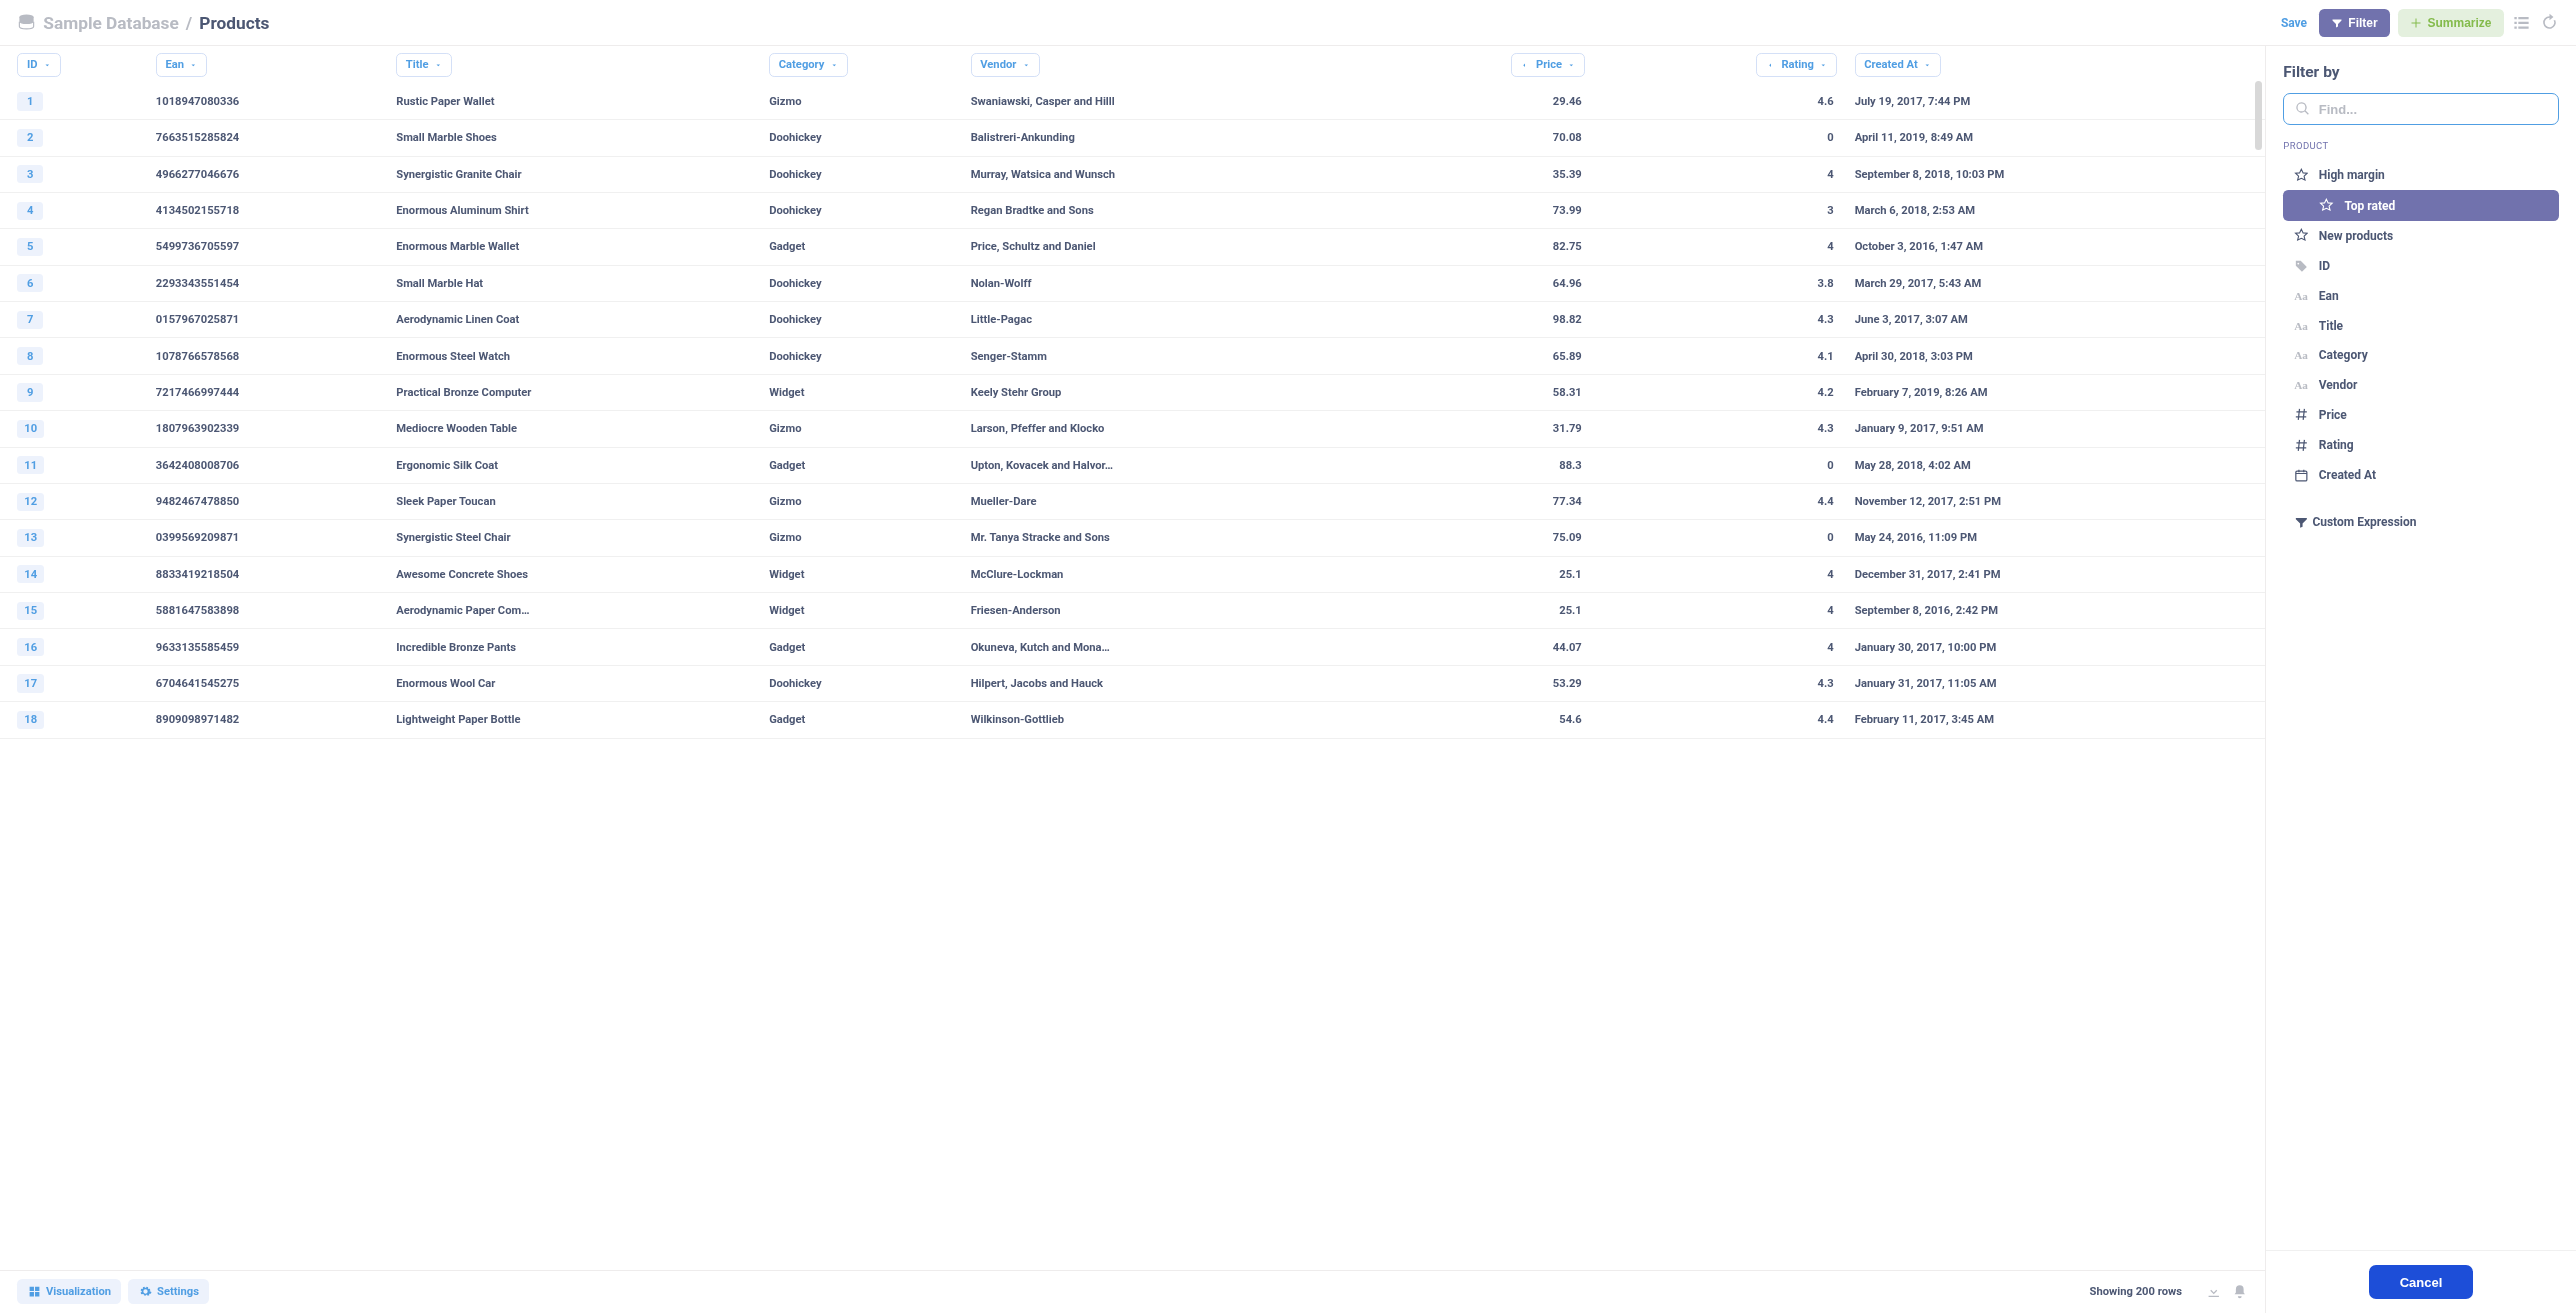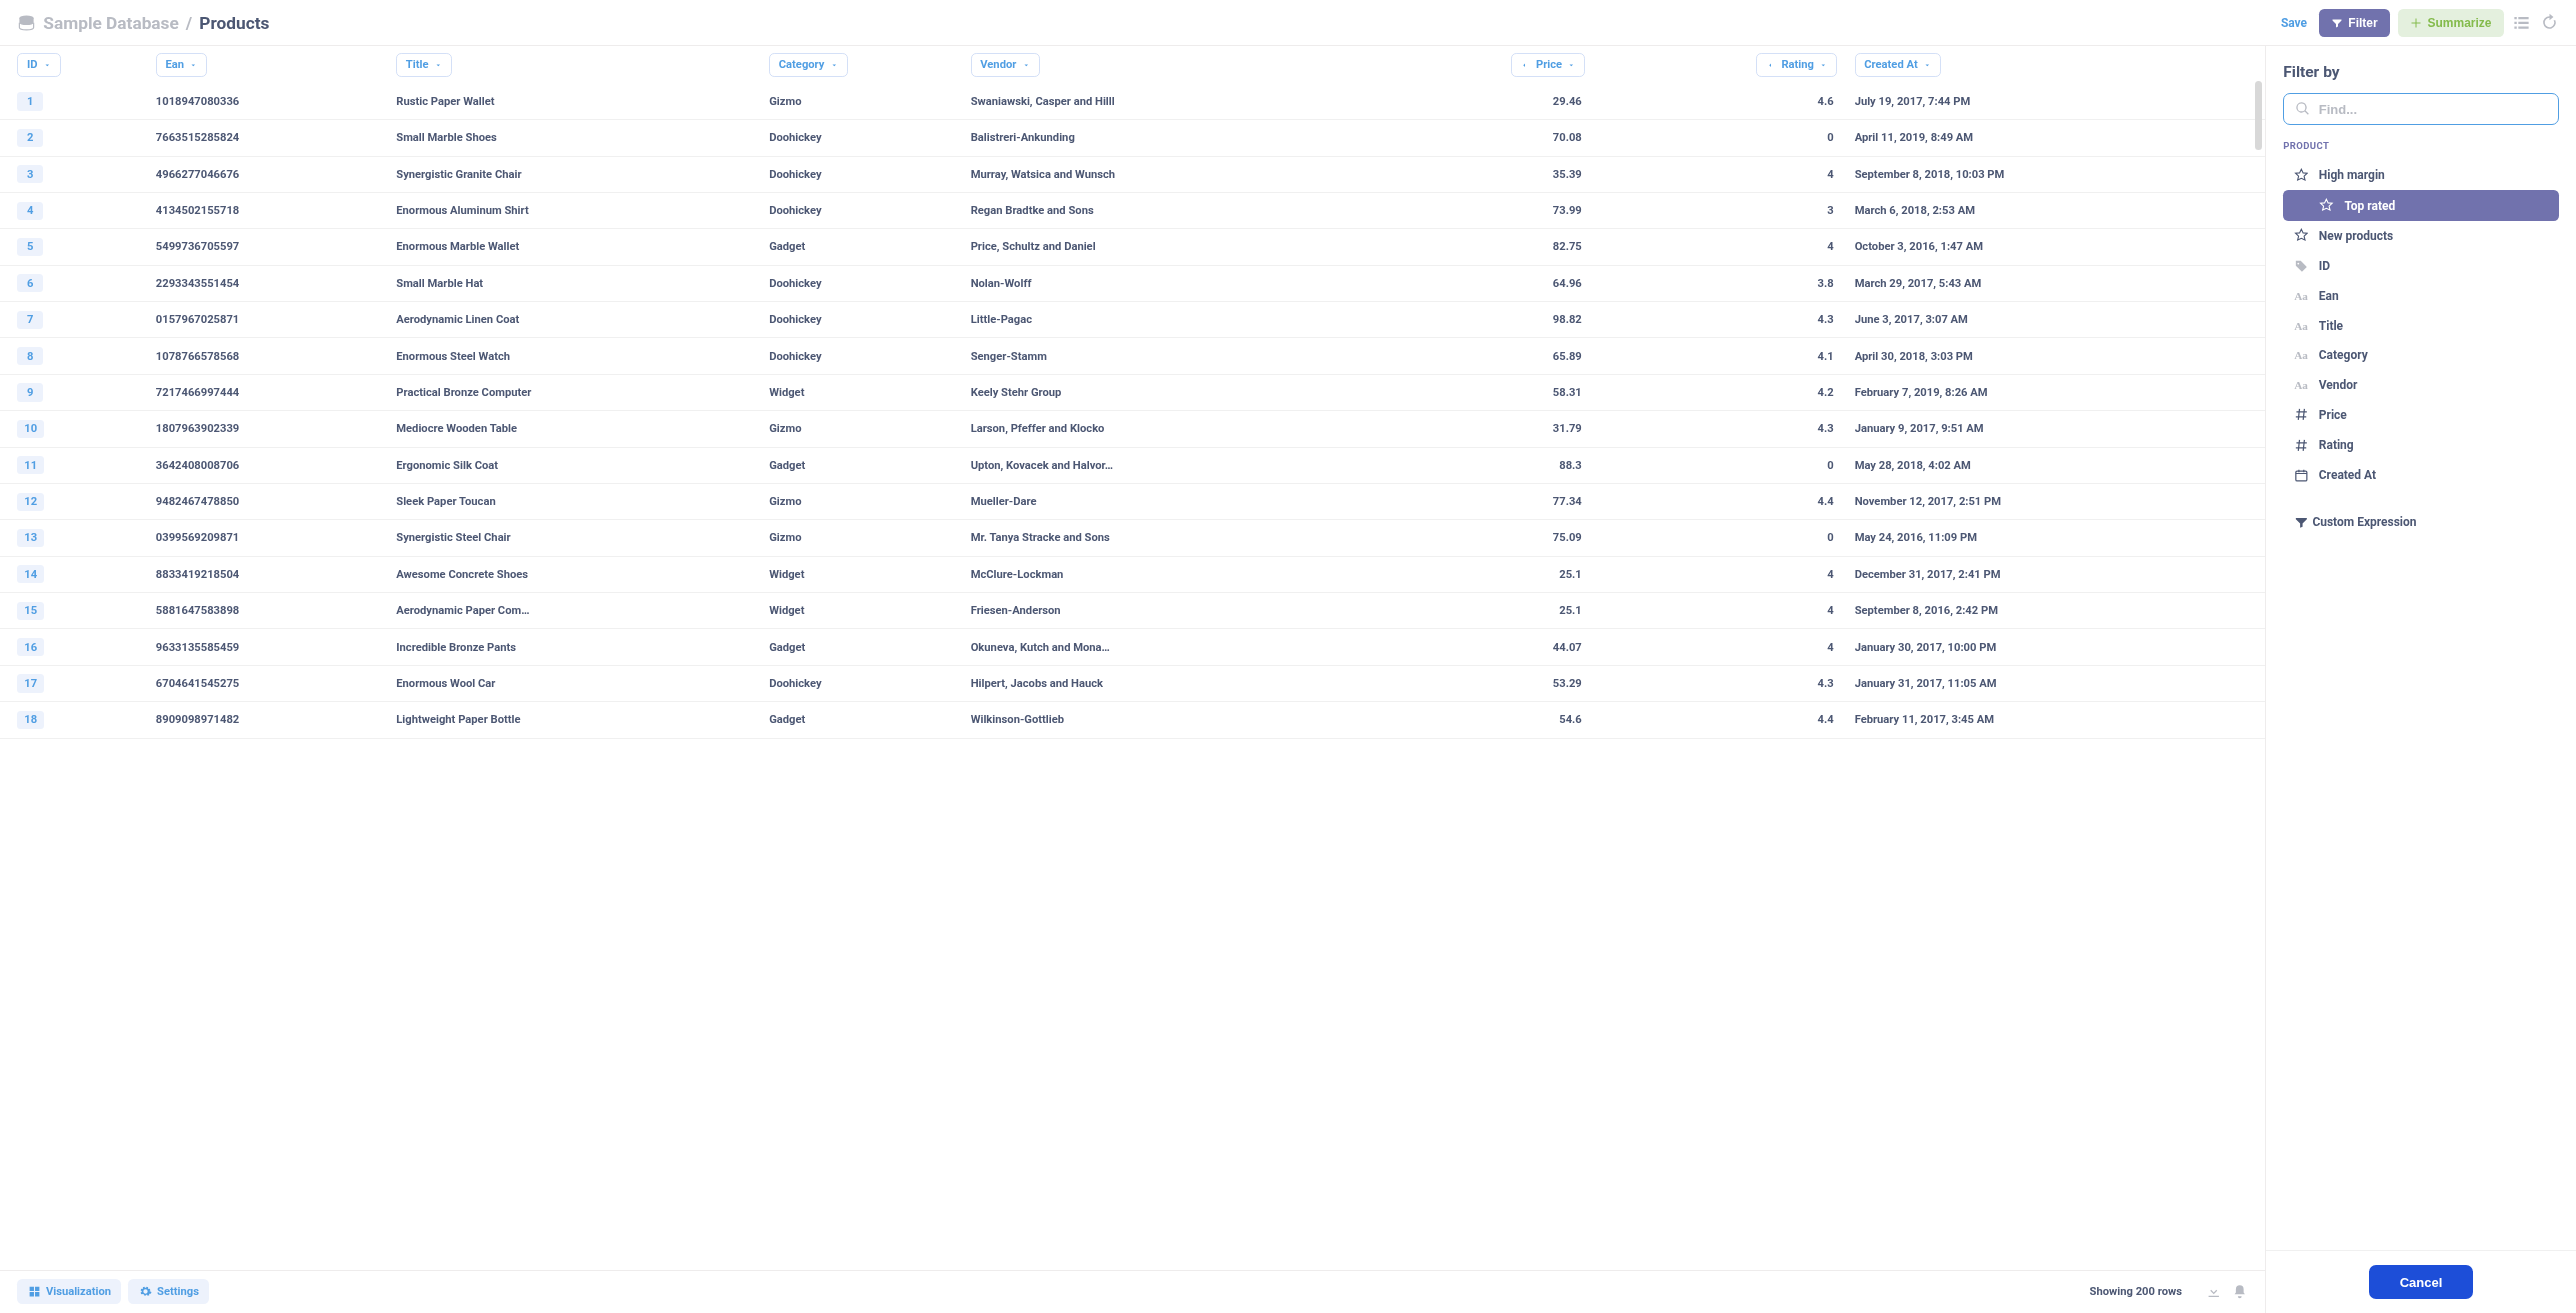--- a/index.html
+++ b/index.html
@@ -1,19 +1,19 @@
 <!DOCTYPE html>
 <html style="font-size:14px"><head>
 <meta charset="utf-8">
 <style>
 * { margin: 0; padding: 0; box-sizing: border-box; }
 body { font-family: -apple-system, BlinkMacSystemFont, "Segoe UI", Roboto, sans-serif; font-size: 12px; color: #4C5773; background: #fff; }
 .app { display: flex; flex-direction: column; height: 100vh; }
 .header { display: flex; align-items: center; padding: 8.6px 17.3px; border-bottom: 0.9px solid #EEECEC; }
-.header-title { display: flex; align-items: flex-end; gap: 7px; font-size: 17.3px; font-weight: 700; flex: 1; }
+.header-title { display: flex; align-items: center; gap: 7px; font-size: 17.3px; font-weight: 700; flex: 1; }
 .db-icon { width: 19px; height: 19px; fill: #B8BBC3; }
 .db-name { color: #B8BBC3; }
 .slash { color: #B8BBC3; }
 .table-name { color: #4C5773; }
 .header-actions { display: flex; align-items: center; gap: 8.6px; }
 .save-link { color: #509EE3; font-weight: 700; cursor: pointer; margin-right: 3.5px; }
 .btn { display: inline-flex; align-items: center; gap: 5.2px; padding: 7px 12px; border-radius: 5.2px; font-weight: 700; font-size: 12px; cursor: pointer; border: none; }
 .btn-filter { background: #7172AD; color: #fff; }
 .btn-summarize { background: #E4F0DE; color: #84BB4C; }
 .icon-btn { width: 19px; height: 19px; fill: #B8BBC3; cursor: pointer; }
@@ -38,21 +38,21 @@
 .footer-spacer { flex: 1; }
 .row-count { color: #4C5773; font-weight: 700; margin-right: 14px; }
 .footer-icon { width: 15.5px; height: 15.5px; fill: #B8BBC3; margin-left: 10.4px; cursor: pointer; }
 .sidebar { width: 311px; border-left: 0.9px solid #EEECEC; display: flex; flex-direction: column; }
 .sidebar-body { flex: 1; padding: 17.3px 17.3px 0 17.3px; overflow: auto; }
 .sidebar h2 { font-size: 15.5px; font-weight: 700; color: #4C5773; margin-bottom: 12px; }
 .search-box { display: flex; align-items: center; border: 1.7px solid #509EE3; border-radius: 7px; padding: 7px 10.4px; margin-bottom: 15.5px; }
 .search-box svg { width: 15.5px; height: 15.5px; fill: #B8BBC3; margin-right: 8.6px; }
 .search-box input { border: none; outline: none; font-size: 13px; flex: 1; color: #4C5773; font-weight: bold; }
 .search-box input::placeholder { color: #B8BBC3; }
-.section-label { text-transform: uppercase; font-size: 9.5px; letter-spacing: 0.4px; font-weight: 700; color: #7172AD; margin-bottom: 8.6px; }
+.section-label { text-transform: uppercase; font-size: 9.5px; letter-spacing: 0.4px; font-weight: 400; color: #7172AD; margin-bottom: 8.6px; }
 .filter-list { display: flex; flex-direction: column; gap: 0; margin-bottom: 15.5px; }
 .filter-item { display: flex; align-items: center; gap: 10.4px; padding: 7.8px 10.4px; border-radius: 5.2px; cursor: pointer; font-weight: 700; color: #4C5773; }
 .filter-item svg { width: 14.7px; height: 14.7px; fill: #B8BBC3; flex-shrink: 0; }
 .filter-item .type-txt { font-family: Georgia, serif; font-size: 11.2px; color: #B8BBC3; font-weight: 700; width: 14.7px; text-align: center; flex-shrink: 0; }
 .filter-item.selected { background: #7172AD; color: #fff; padding-left: 36px; }
 .filter-item.selected svg { fill: #fff; }
 .custom-expr { display: flex; align-items: center; gap: 4px; padding: 8.6px 10.4px; font-weight: 700; cursor: pointer; margin-top: 7px; }
 .custom-expr svg { width: 14.7px; height: 14.7px; fill: #4C5773; }
 .sidebar-footer { padding: 14px; display: flex; justify-content: center; border-top: 0.9px solid #F0F0F0; }
 .cancel-btn { background: #1d4ed8; color: #fff; border: none; padding: 9.5px 31px; border-radius: 7px; font-weight: 700; font-size: 13px; cursor: pointer; }

